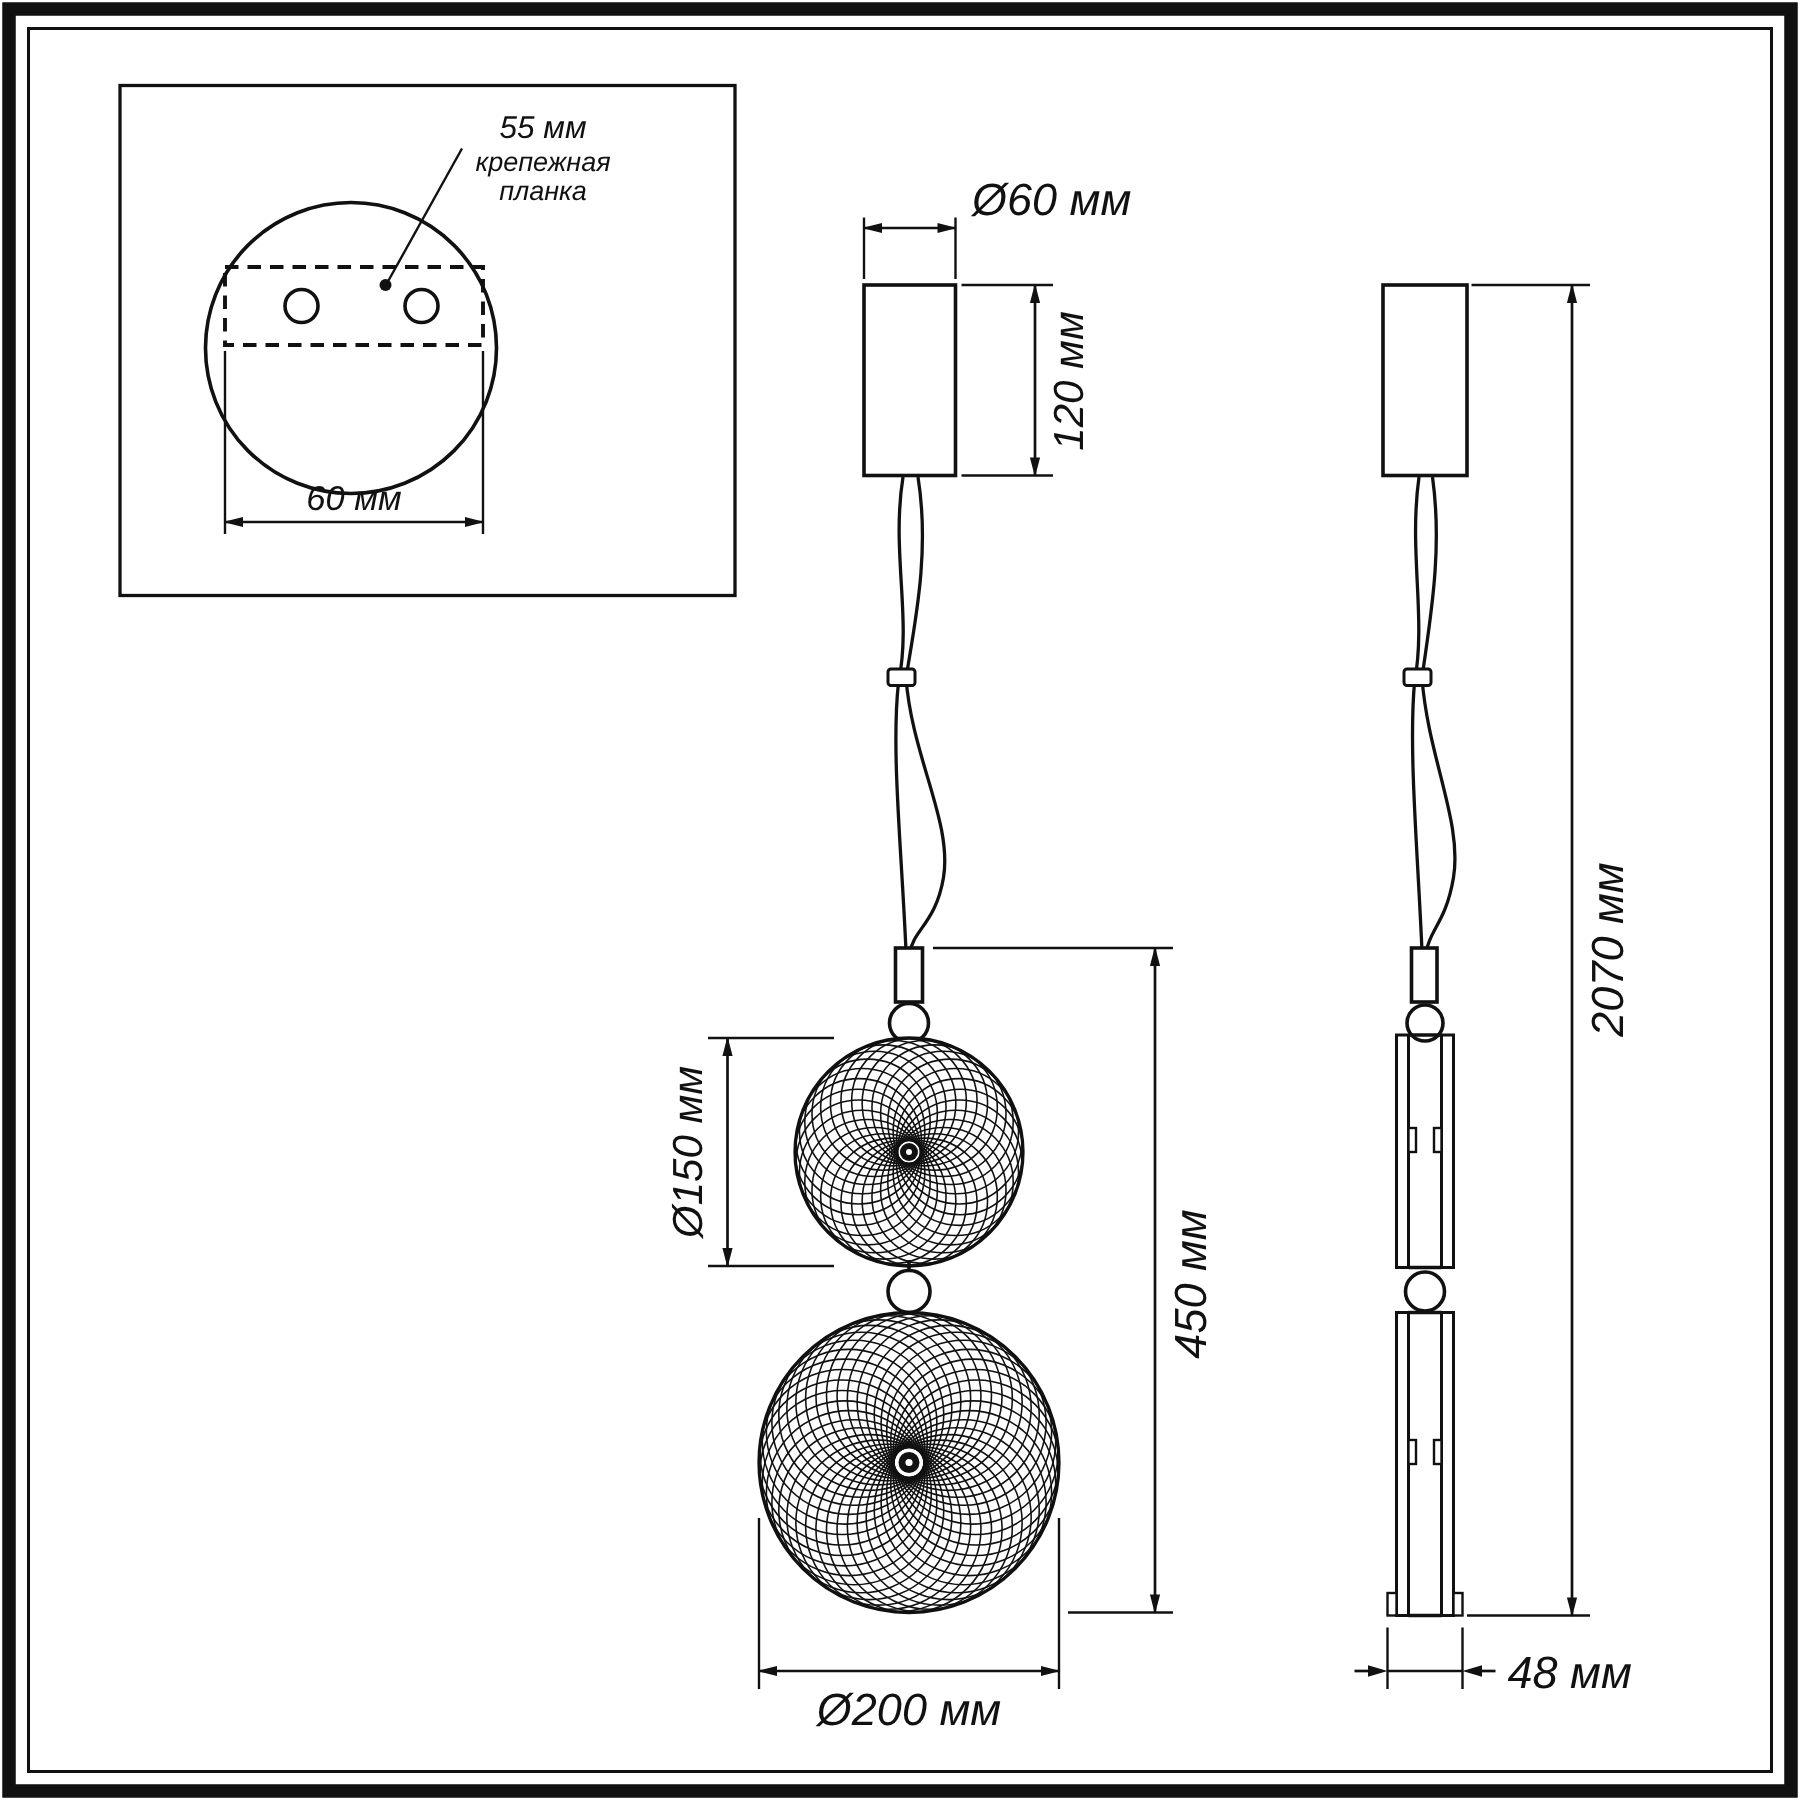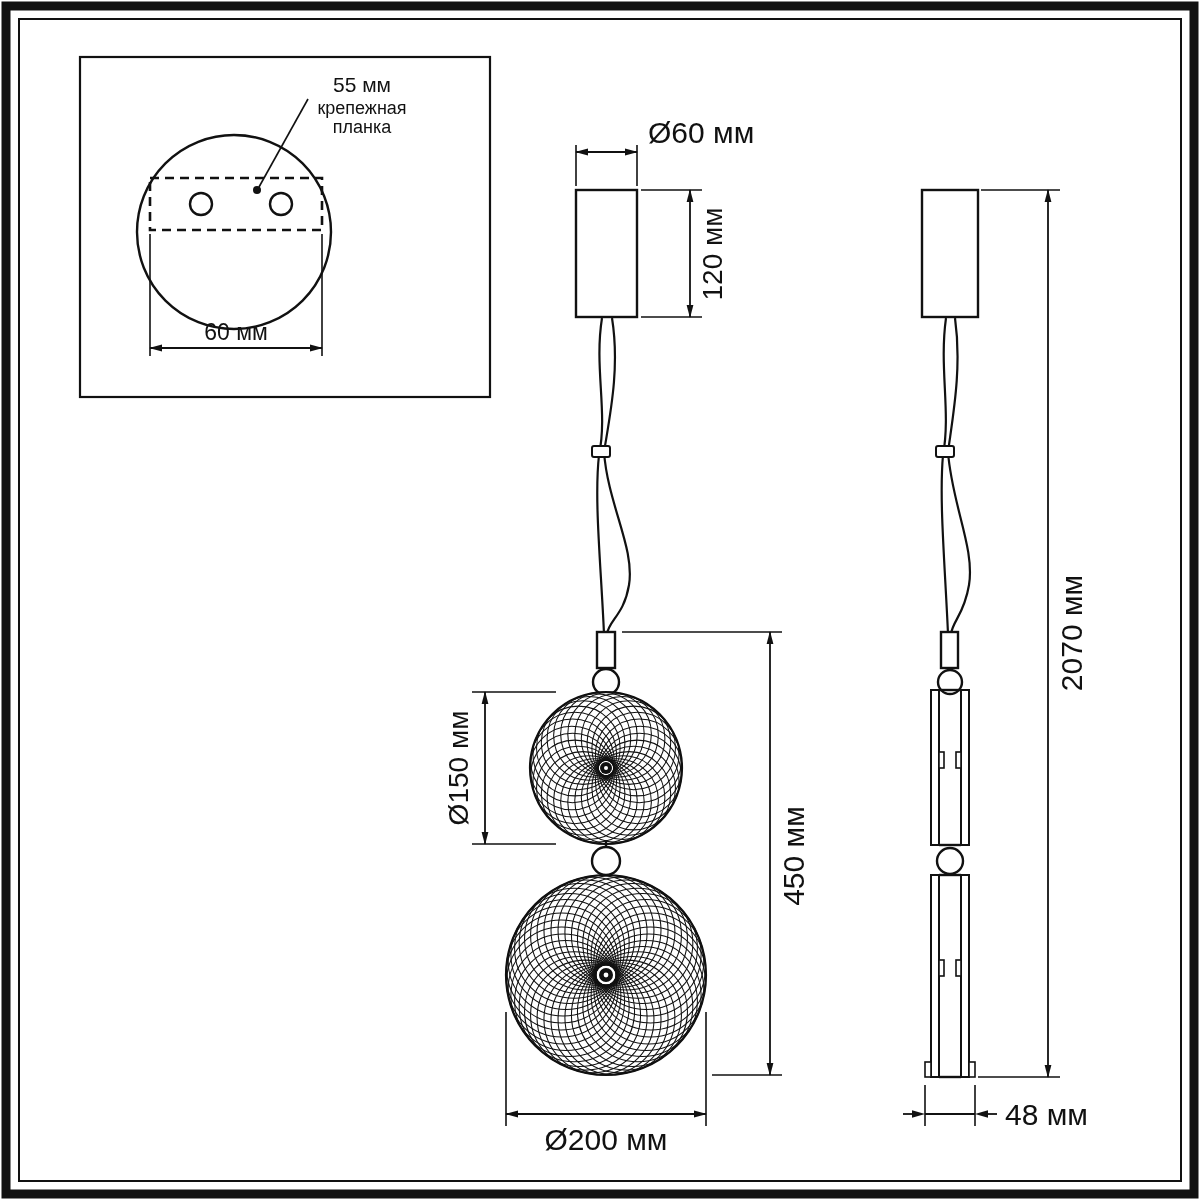--- a/index.html
+++ b/index.html
@@ -1,16 +1,16 @@
 <!DOCTYPE html>
 <html><head>
 <meta charset="utf-8">
 <style>
   html,body{margin:0;padding:0;background:#fff;}
-  .page{width:1200px;height:1200px;position:relative;background:#fff;}
+  .page{width:1200px;height:1200px;position:relative;background:#fff;font-style:italic;}
   svg{display:block;}
   text{font-family:"Liberation Sans", sans-serif; fill:#111;}
   .outline{fill:#fff;stroke:#111;stroke-width:2.4;}
   .thick{fill:none;stroke:#111;stroke-width:2.4;}
   .thin{fill:none;stroke:#111;stroke-width:1.6;}
   .dimline{fill:none;stroke:#111;stroke-width:1.8;}
   .cord{fill:none;stroke:#111;stroke-width:2.2;}
   .dash{fill:none;stroke:#111;stroke-width:2.6;stroke-dasharray:9 6;}
   .spiro circle{fill:none;stroke:#111;stroke-width:1.05;}
   .t17{font-size:18px;}

